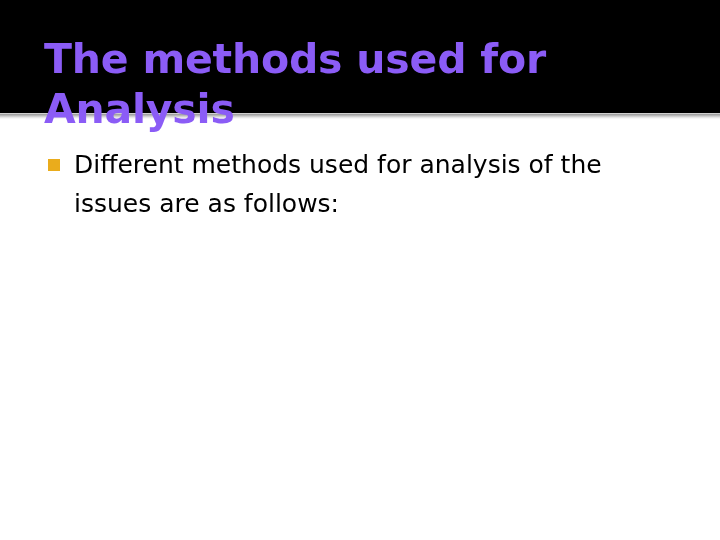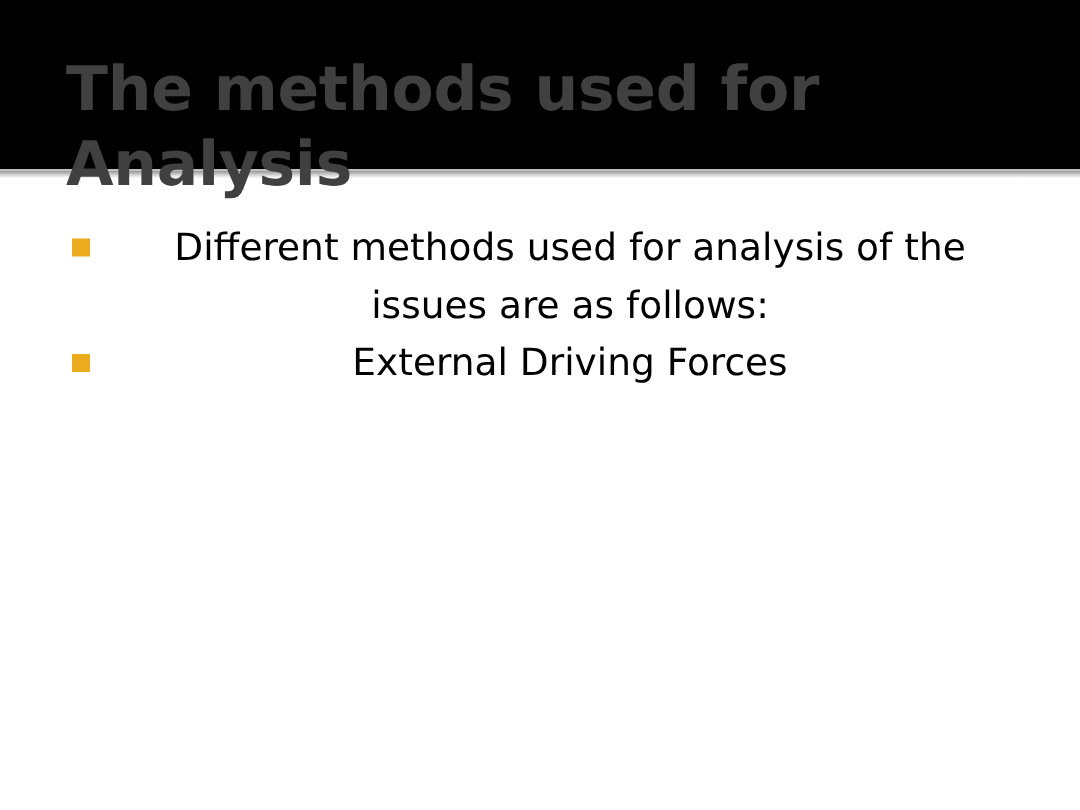--- a/index.html
+++ b/index.html
@@ -23,21 +23,21 @@
     top: 0;
     width: 720px;
     height: 113px;
     background: #000000;
   }
   #title-text {
     position: absolute;
     left: 44px;
     top: 7px;
     width: 640px;
-    color: #404040;
+    color: #8b5cf6;
     font-family: "DejaVu Sans", "Liberation Sans", sans-serif;
     font-weight: bold;
     font-size: 41px;
     line-height: 50px;
     letter-spacing: -0.2px;
     white-space: pre-line;
     z-index: 3;
   }
 
   
@@ -68,21 +68,20 @@
   }
   .bullet-item {
     position: relative;
     padding-left: 28px;
     margin: 0 0 0 0;
     color: #000000;
     font-family: "DejaVu Sans", "Liberation Sans", sans-serif;
     font-size: 25px;
     line-height: 38.5px;
     font-weight: normal;
-    text-align: center;
   }
   .bullet-marker {
     position: absolute;
     left: 2px;
     top: 13px;
     width: 12px;
     height: 12px;
     background: #eaac1c;
     display: block;
   }
@@ -102,22 +101,18 @@
   <div id="header-divider"></div>
 
   <ul id="bullet-list">
 
     <li class="bullet-item">
       <span class="bullet-marker"></span>
       <span class="bullet-label">Different methods used for analysis of the issues are as follows:</span>
     </li>
 
 
-    <li class="bullet-item">
-      <span class="bullet-marker"></span>
-      <span class="bullet-label">External Driving Forces</span>
-    </li>
 
 
 
   </ul>
 
 </div>
 
 </body></html>

